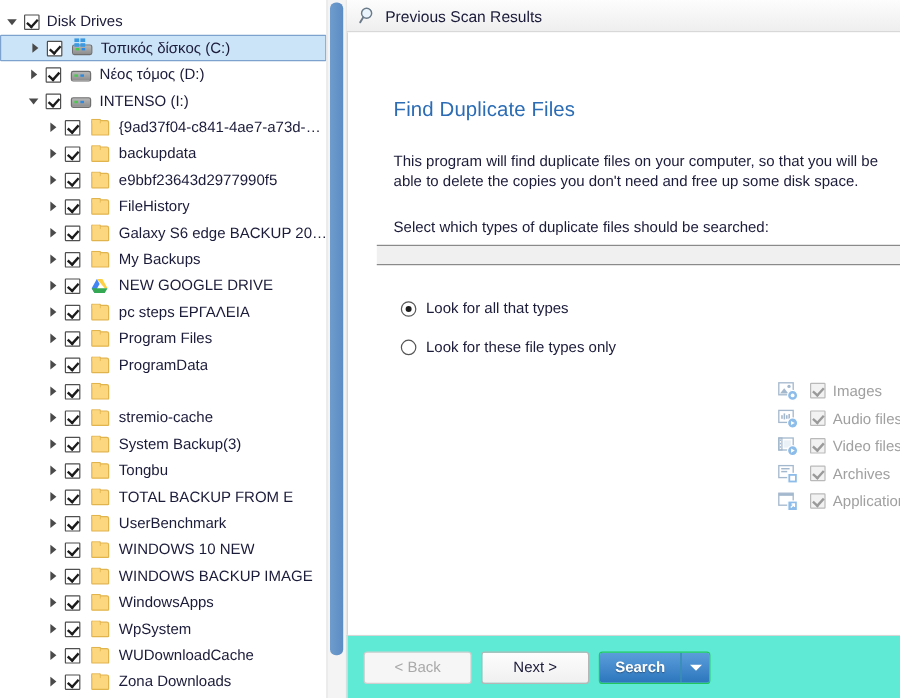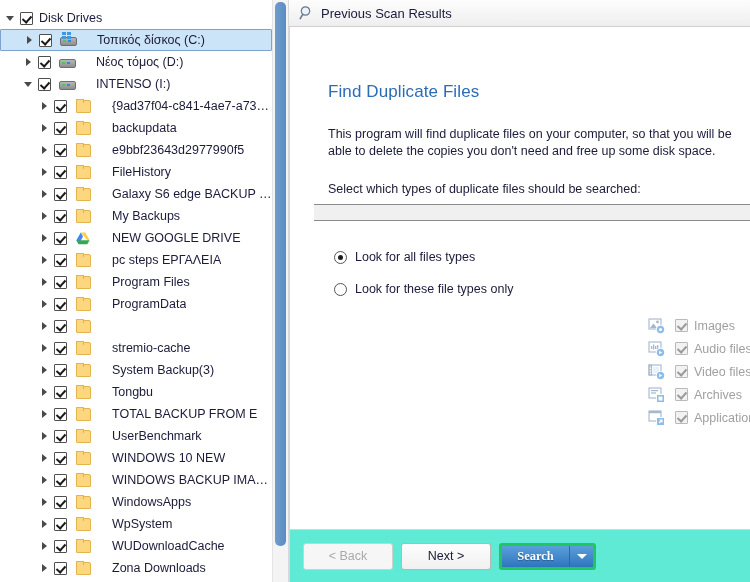--- a/index.html
+++ b/index.html
@@ -155,21 +155,21 @@
     background: #3b9ae1;
   }
   .ico-drive.sys .winflag i:nth-child(1){left:0;top:0;}
   .ico-drive.sys .winflag i:nth-child(2){left:5px;top:0;}
   .ico-drive.sys .winflag i:nth-child(3){left:0;top:4px;}
   .ico-drive.sys .winflag i:nth-child(4){left:5px;top:4px;}
   
   .ico-gdrive svg { position: absolute; left: 2px; top: 2px; }
 
   .node-label {
-    margin-left: 20px;
+    margin-left: 7px;
     font-size: 12.5px;
     color: #1b1b3a;
     line-height: 16px;
     overflow: hidden;
     text-overflow: ellipsis;
   }
   .tree-row.depth0 .node-label { margin-left: 6px; }
 
   
   #left-scrollbar {
@@ -334,23 +334,22 @@
   .btn.disabled {
     color: #a9a9a9;
     background: #f6f6f6;
     border-color: #cfcfcf;
   }
   .split-btn {
     display: flex;
     height: 27px;
     border-radius: 3px;
     overflow: hidden;
-    border: 3px solid #22c55e;
+    border: 1px solid #22c55e;
     cursor: pointer;
-    font-family: Liberation Serif, serif;
   }
   .split-main {
     width: 67px;
     background: linear-gradient(#5b9edb,#2d76bd);
     color: #ffffff;
     font-size: 12.5px;
     font-weight: bold;
     display: flex;
     align-items: center;
     justify-content: center;
@@ -568,21 +567,21 @@
 
     <div id="content-area">
 
       <div id="page-title">Find Duplicate Files</div>
       <div id="intro-text">This program will find duplicate files on your computer, so that you will be able to delete the copies you don't need and free up some disk space.</div>
       <div id="select-label">Select which types of duplicate files should be searched:</div>
       <div id="divider-band"></div>
 
       <div class="radio-row" id="radio-all">
         <span class="radio checked"></span>
-        <span class="radio-label">Look for all files types</span>
+        <span class="radio-label">Look for all that types</span>
       </div>
 
       <div class="radio-row" id="radio-only">
         <span class="radio"></span>
         <span class="radio-label">Look for these file types only</span>
       </div>
 
       <div id="filetype-list">
           <div class="ft-row">
             <span class="ft-icon">

